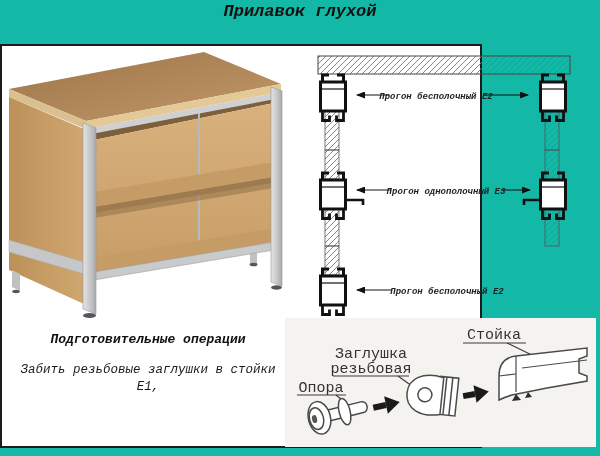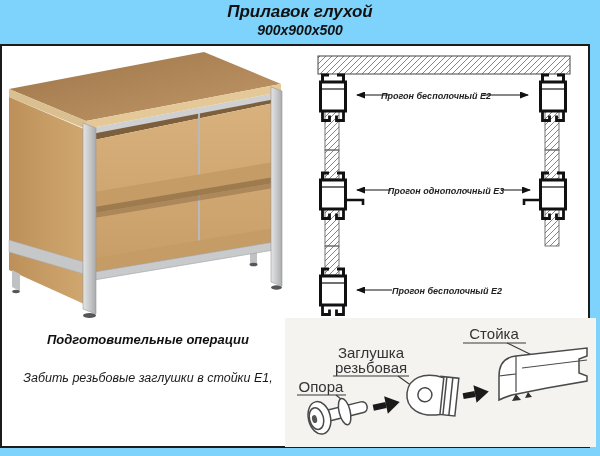--- a/index.html
+++ b/index.html
@@ -1,41 +1,40 @@
 <!DOCTYPE html>
 <html><head>
 <meta charset="utf-8">
 <style>
   html,body{margin:0;padding:0;background:#ffffff;}
   .page{
-    position:relative;width:600px;height:456px;background:#7dd3fc;overflow:hidden;
-    font-family:Liberation Sans, sans-serif;color:#1a1a1a;
+    position:relative;width:600px;height:456px;background:#14b8a6;overflow:hidden;
+    font-family:Liberation Mono, monospace;color:#1a1a1a;
   }
   .title-block{position:absolute;top:2px;left:0;width:600px;text-align:center;line-height:1.2;}
   .title-main{font-size:17px;font-weight:bold;font-style:italic;color:#111;}
   .title-sub{font-size:14px;font-weight:bold;font-style:italic;color:#111;}
   .main-box{
-    position:absolute;left:0px;top:44px;width:590px;height:404px;
+    position:absolute;left:0px;top:44px;width:482px;height:404px;
     border:2.5px solid #1c1c1c;box-sizing:border-box;background:#fff;
   }
   .svg-abs{position:absolute;}
   .prep-block{position:absolute;left:8px;top:286px;width:276px;text-align:center;}
-  .prep-heading{font-size:13px;font-weight:bold;font-style:italic;margin-bottom:23px;color:#111;}
+  .prep-heading{font-size:13px;font-weight:bold;font-style:italic;margin-bottom:15px;color:#111;}
   .prep-line{font-size:12.5px;font-style:italic;line-height:1.35;color:#1a1a1a;text-align:center;}
   .diag-label{font-size:9px;font-weight:bold;font-style:italic;fill:#222;}
   .ill-label{font-size:15px;fill:#333;}
 </style>
 </head>
 <body>
 
 <div class="page">
 
   <div class="title-block">
     <div class="title-main">Прилавок глухой</div>
-    <div class="title-sub">900х900х500</div>
   </div>
 
   <div class="main-box">
 
     <svg class="svg-abs" style="left:2px;top:0px;" width="292" height="278" viewBox="0 44 292 278">
       <defs>
         <linearGradient id="gradTop" x1="0" y1="0" x2="1" y2="1">
           <stop offset="0" stop-color="#9d7549"></stop>
             <stop offset="1" stop-color="#c29868"></stop>
         </linearGradient>

